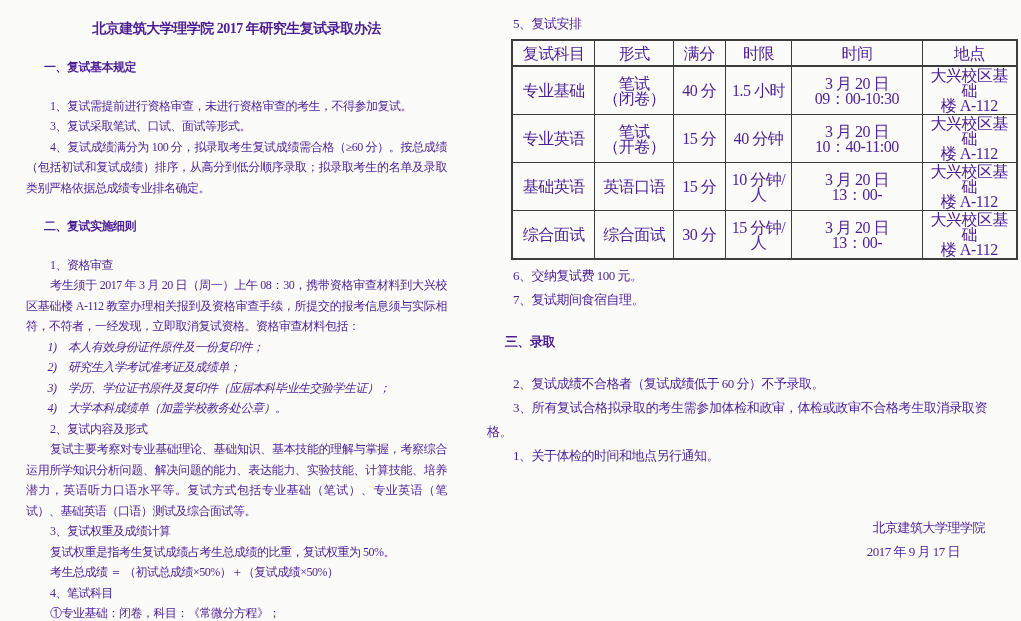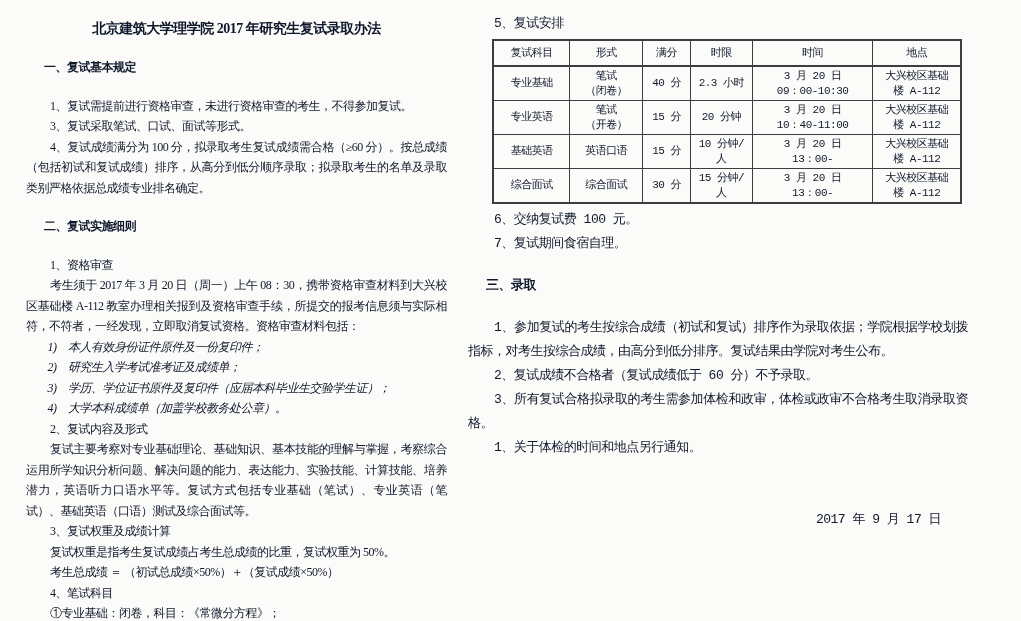--- a/index.html
+++ b/index.html
@@ -1,49 +1,49 @@
 <!DOCTYPE html>
 <html><head>
 <meta charset="utf-8">
 <style>
   html,body { margin:0; padding:0; }
   .page {
     position: relative;
     width: 1021px;
     height: 621px;
     background: #fbfbf9;
-    color: #0f172a;
+    color: #4c1d95;
     font-family: "Liberation Serif", "DejaVu Serif", serif;
     overflow: hidden;
   }
   .col { position: absolute; top: 14px; }
   .col-left  { left: 26px;  width: 421px; font-size: 12px; letter-spacing: -0.5px; line-height: 20.5px; }
-  .col-right { left: 468px; width: 500px; font-size: 13px; letter-spacing: -0.5px; line-height: 24px; font-family: Liberation Mono, monospace; }
+  .col-right { left: 487px; width: 500px; font-size: 13px; letter-spacing: -0.5px; line-height: 24px; }
 
   .p { margin: 0; text-indent: 2em; }
   .justify { text-align: justify; }
   .h1 { margin: 18px; font-weight: bold; text-indent: 0; }
   .doc-title {
     margin: 5px 0 13px 0;
     font-weight: bold;
     font-size: 14px;
     line-height: 20px;
     text-align: center;
     text-indent: 0;
   }
   .listitem { margin: 0; text-indent: 1.8em; font-style: italic; }
   .sub5 { margin: 0; text-indent: 2em; line-height: 20px; }
 
   table.tbl {
     border-collapse: collapse;
     table-layout: fixed;
-    width: 470px;
+    width: 507px;
     margin: 5px 0 4px 24px;
     border: 2px solid #3d3d3d;
-    font-size: 11px;
+    font-size: 16px;
     line-height: 15px;
     letter-spacing: -0.5px;
   }
   table.tbl th, table.tbl td {
     border: 1px solid #3d3d3d;
     text-align: center;
     vertical-align: middle;
     padding: 1px 2px;
     white-space: pre-line;
     font-weight: normal;
@@ -107,32 +107,32 @@
           <th>时间</th>
           <th>地点</th>
         </tr>
       </thead>
       <tbody>
         <tr>
           <td>专业基础</td>
           <td>笔试
 （闭卷）</td>
           <td>40 分</td>
-          <td>2.3 小时</td>
+          <td>1.5 小时</td>
           <td>3 月 20 日
 09：00-10:30</td>
           <td>大兴校区基础
 楼 A-112</td>
         </tr>
         <tr>
           <td>专业英语</td>
           <td>笔试
 （开卷）</td>
           <td>15 分</td>
-          <td>20 分钟</td>
+          <td>40 分钟</td>
           <td>3 月 20 日
 10：40-11:00</td>
           <td>大兴校区基础
 楼 A-112</td>
         </tr>
         <tr>
           <td>基础英语</td>
           <td>英语口语</td>
           <td>15 分</td>
           <td>10 分钟/
@@ -153,23 +153,23 @@
           <td>大兴校区基础
 楼 A-112</td>
         </tr>
       </tbody>
     </table>
 
     <p class="p">6、交纳复试费 100 元。</p>
     <p class="p">7、复试期间食宿自理。</p>
 
     <div class="h1">三、录取</div>
-    <p class="p justify">1、参加复试的考生按综合成绩（初试和复试）排序作为录取依据；学院根据学校划拨指标，对考生按综合成绩，由高分到低分排序。复试结果由学院对考生公布。</p>
     <p class="p">2、复试成绩不合格者（复试成绩低于 60 分）不予录取。</p>
     <p class="p justify">3、所有复试合格拟录取的考生需参加体检和政审，体检或政审不合格考生取消录取资格。</p>
     <p class="p">1、关于体检的时间和地点另行通知。</p>
 
     <div class="sig-block">
+      <p class="sig-name">北京建筑大学理学院</p>
       <p class="sig-date">2017 年 9 月 17 日</p>
     </div>
   </div>
 
 </div>
 
 </body></html>

